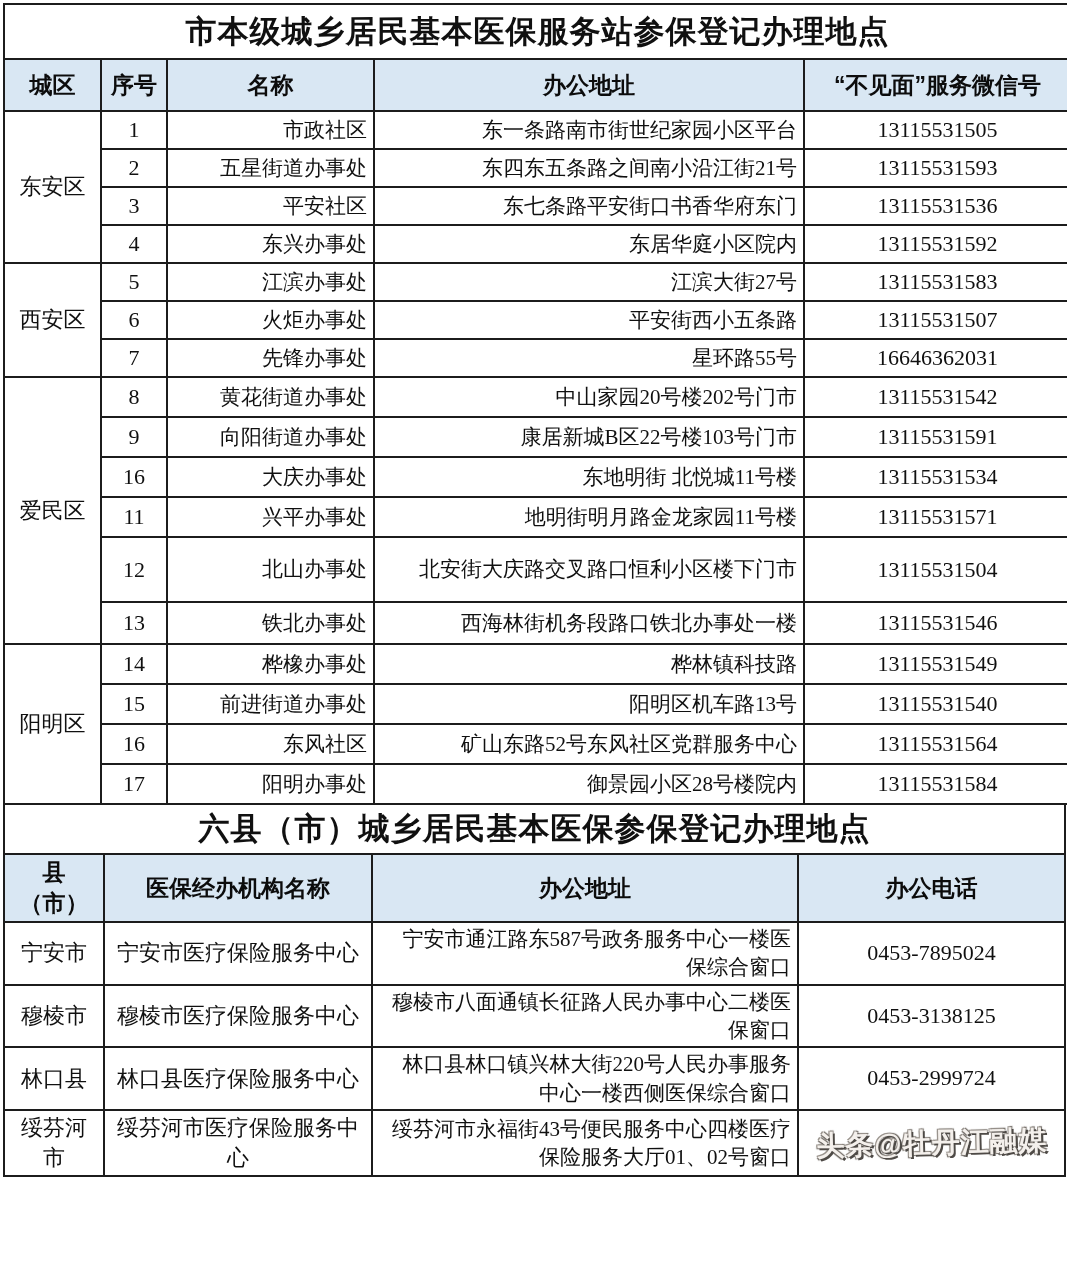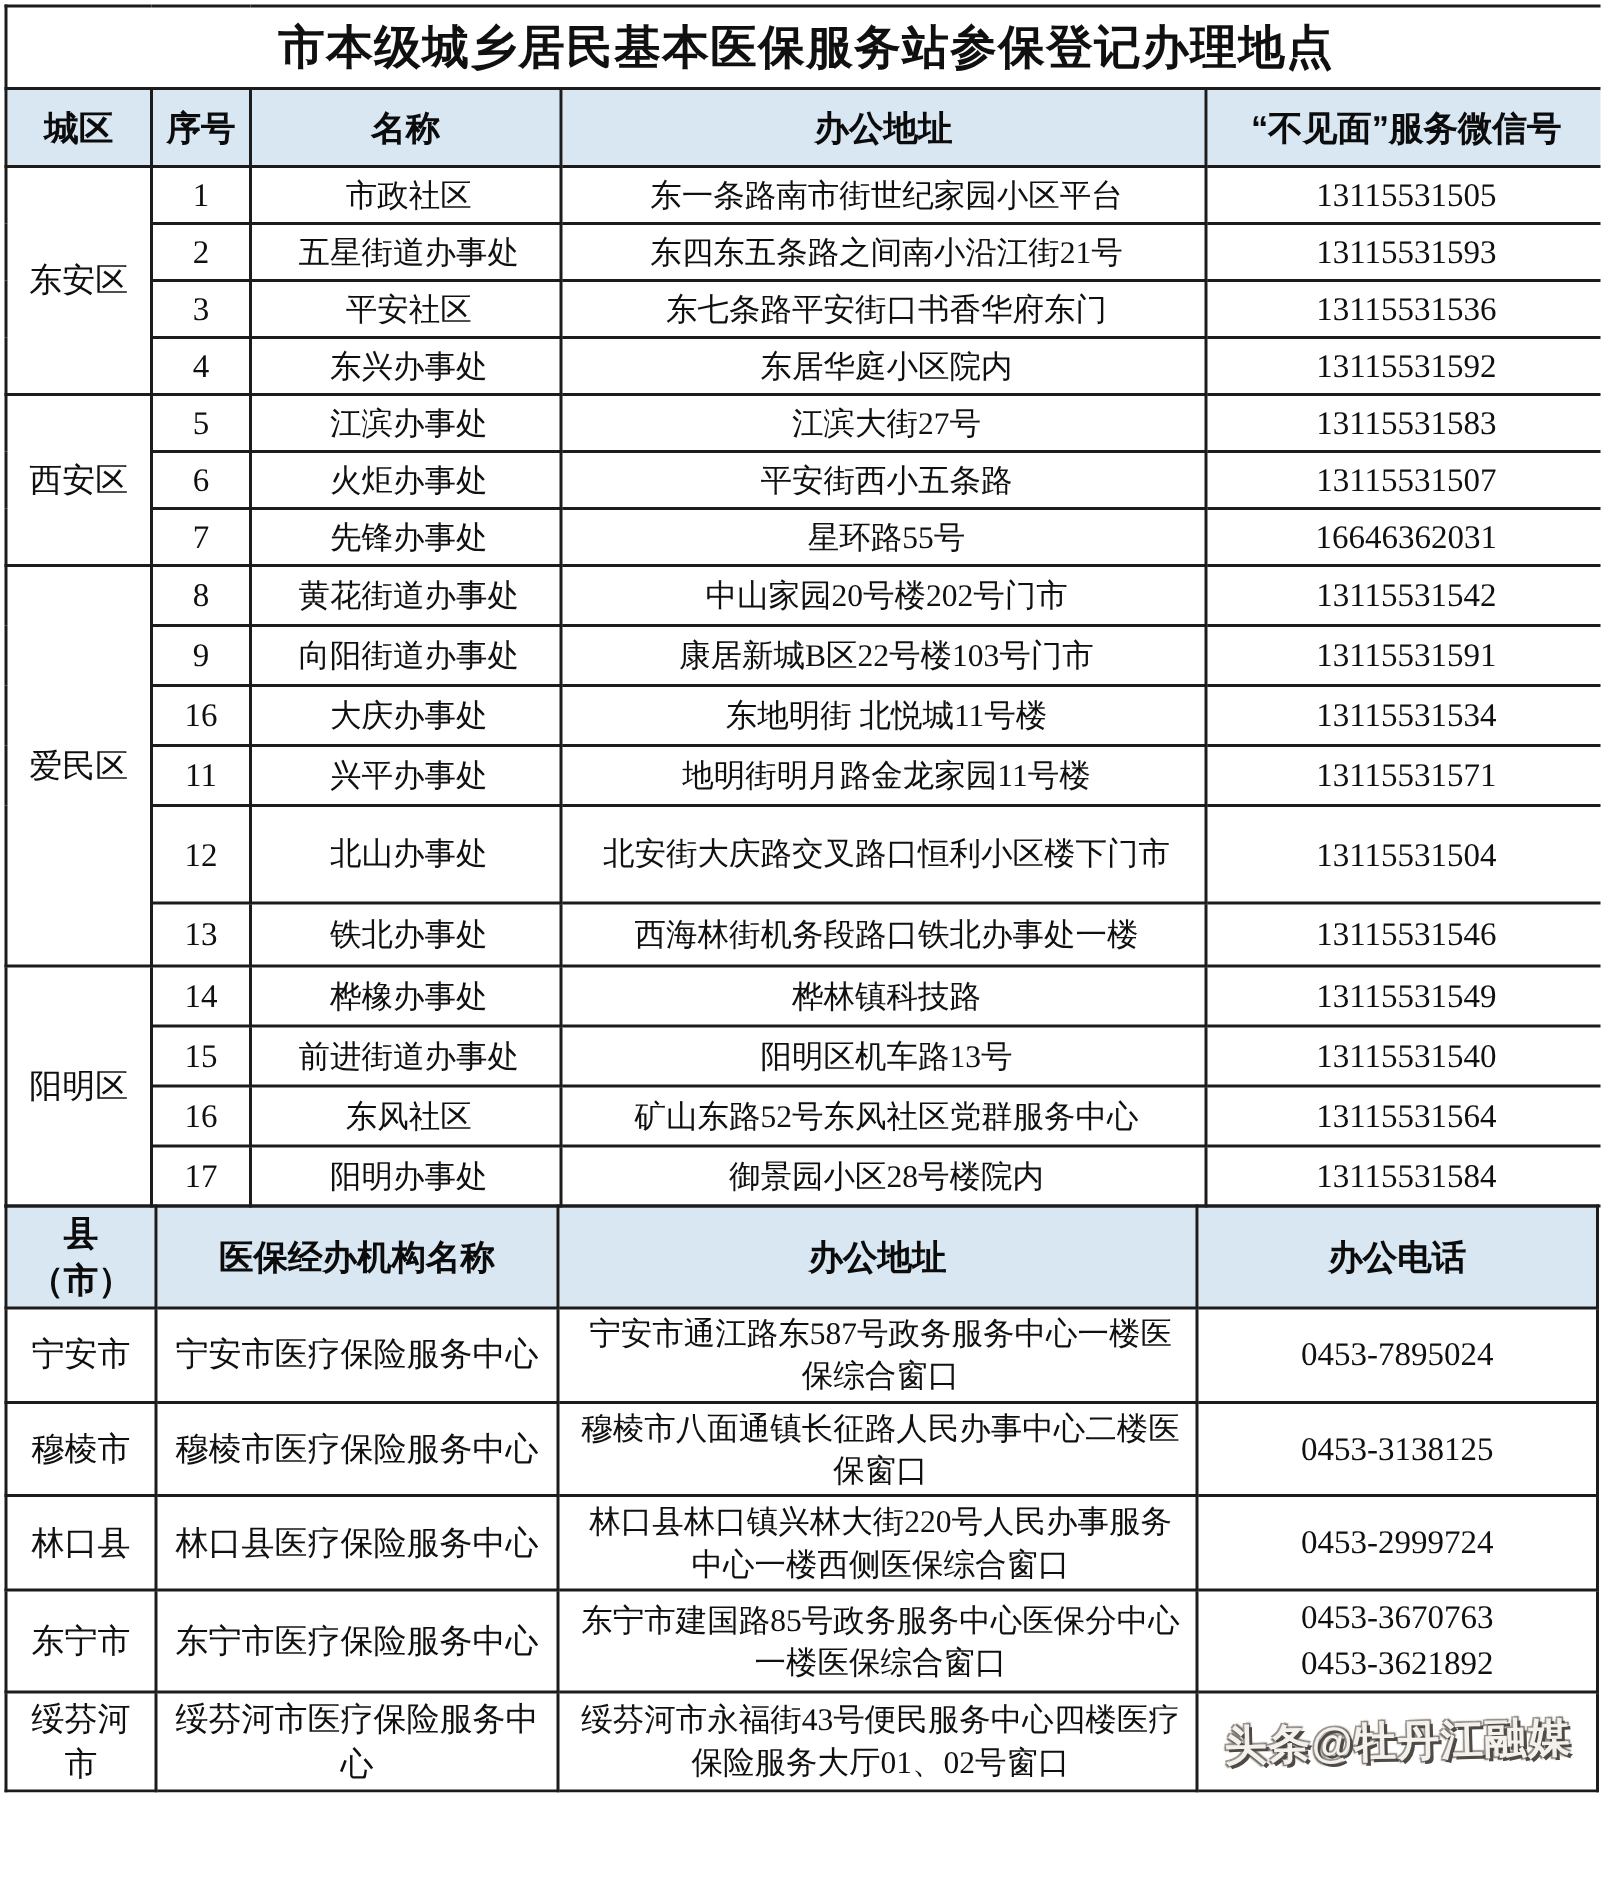--- a/index.html
+++ b/index.html
@@ -44,21 +44,21 @@
     background: #d9e7f3;
     height: 52px;
     color: #0c0c0c;
   }
   tr.head-row.h2 th { height: 45px; }
   td.district, td.seq, td.wechat, td.county, td.phone {
     text-align: center;
     font-size: 22px;
   }
   td.name, td.addr {
-    text-align: center;
+    text-align: right;
     font-size: 21px;
     padding-left: 10px;
     line-height: 1.35;
   }
   td.org { text-align: center; font-size: 22px; }
   tr.r38 { height: 38px; }
   tr.r40 { height: 40px; }
   tr.r42 { height: 42px; }
   tr.r65 { height: 65px; }
   tr.r60 { height: 60px; }
@@ -216,20 +216,23 @@
   </table>
 
   <table class="t2">
     <colgroup>
       <col style="width:100px">
         <col style="width:268px">
         <col style="width:426px">
         <col style="width:267px">
     </colgroup>
     <tbody>
+      <tr class="title-row">
+        <td colspan="4" style="height:50px">六县（市）城乡居民基本医保参保登记办理地点</td>
+      </tr>
       <tr class="head-row h2">
         <th>县（市）</th>
         <th>医保经办机构名称</th>
         <th>办公地址</th>
         <th>办公电话</th>
       </tr>
 
       <tr class="r60">
         <td class="county">宁安市</td>
         <td class="org">宁安市医疗保险服务中心</td>
@@ -240,29 +243,20 @@
         <td class="county">穆棱市</td>
         <td class="org">穆棱市医疗保险服务中心</td>
         <td class="addr">穆棱市八面通镇长征路人民办事中心二楼医保窗口</td>
         <td class="phone">0453-3138125</td>
       </tr>
       <tr class="r60">
         <td class="county">林口县</td>
         <td class="org">林口县医疗保险服务中心</td>
         <td class="addr">林口县林口镇兴林大街220号人民办事服务中心一楼西侧医保综合窗口</td>
         <td class="phone">0453-2999724</td>
-      </tr>
-      <tr class="r60">
-        <td class="county">东宁市</td>
-        <td class="org">东宁市医疗保险服务中心</td>
-        <td class="addr">东宁市建国路85号政务服务中心医保分中心一楼医保综合窗口</td>
-        <td class="phone">
-          <div>0453-3670763</div>
-          <div>0453-3621892</div>
-        </td>
       </tr>
       <tr class="r60">
         <td class="county">绥芬河市</td>
         <td class="org">绥芬河市医疗保险服务中心</td>
         <td class="addr">绥芬河市永福街43号便民服务中心四楼医疗保险服务大厅01、02号窗口</td>
         <td class="phone">
           <span class="wm">头条@牡丹江融媒</span>
         </td>
       </tr>
     </tbody>

